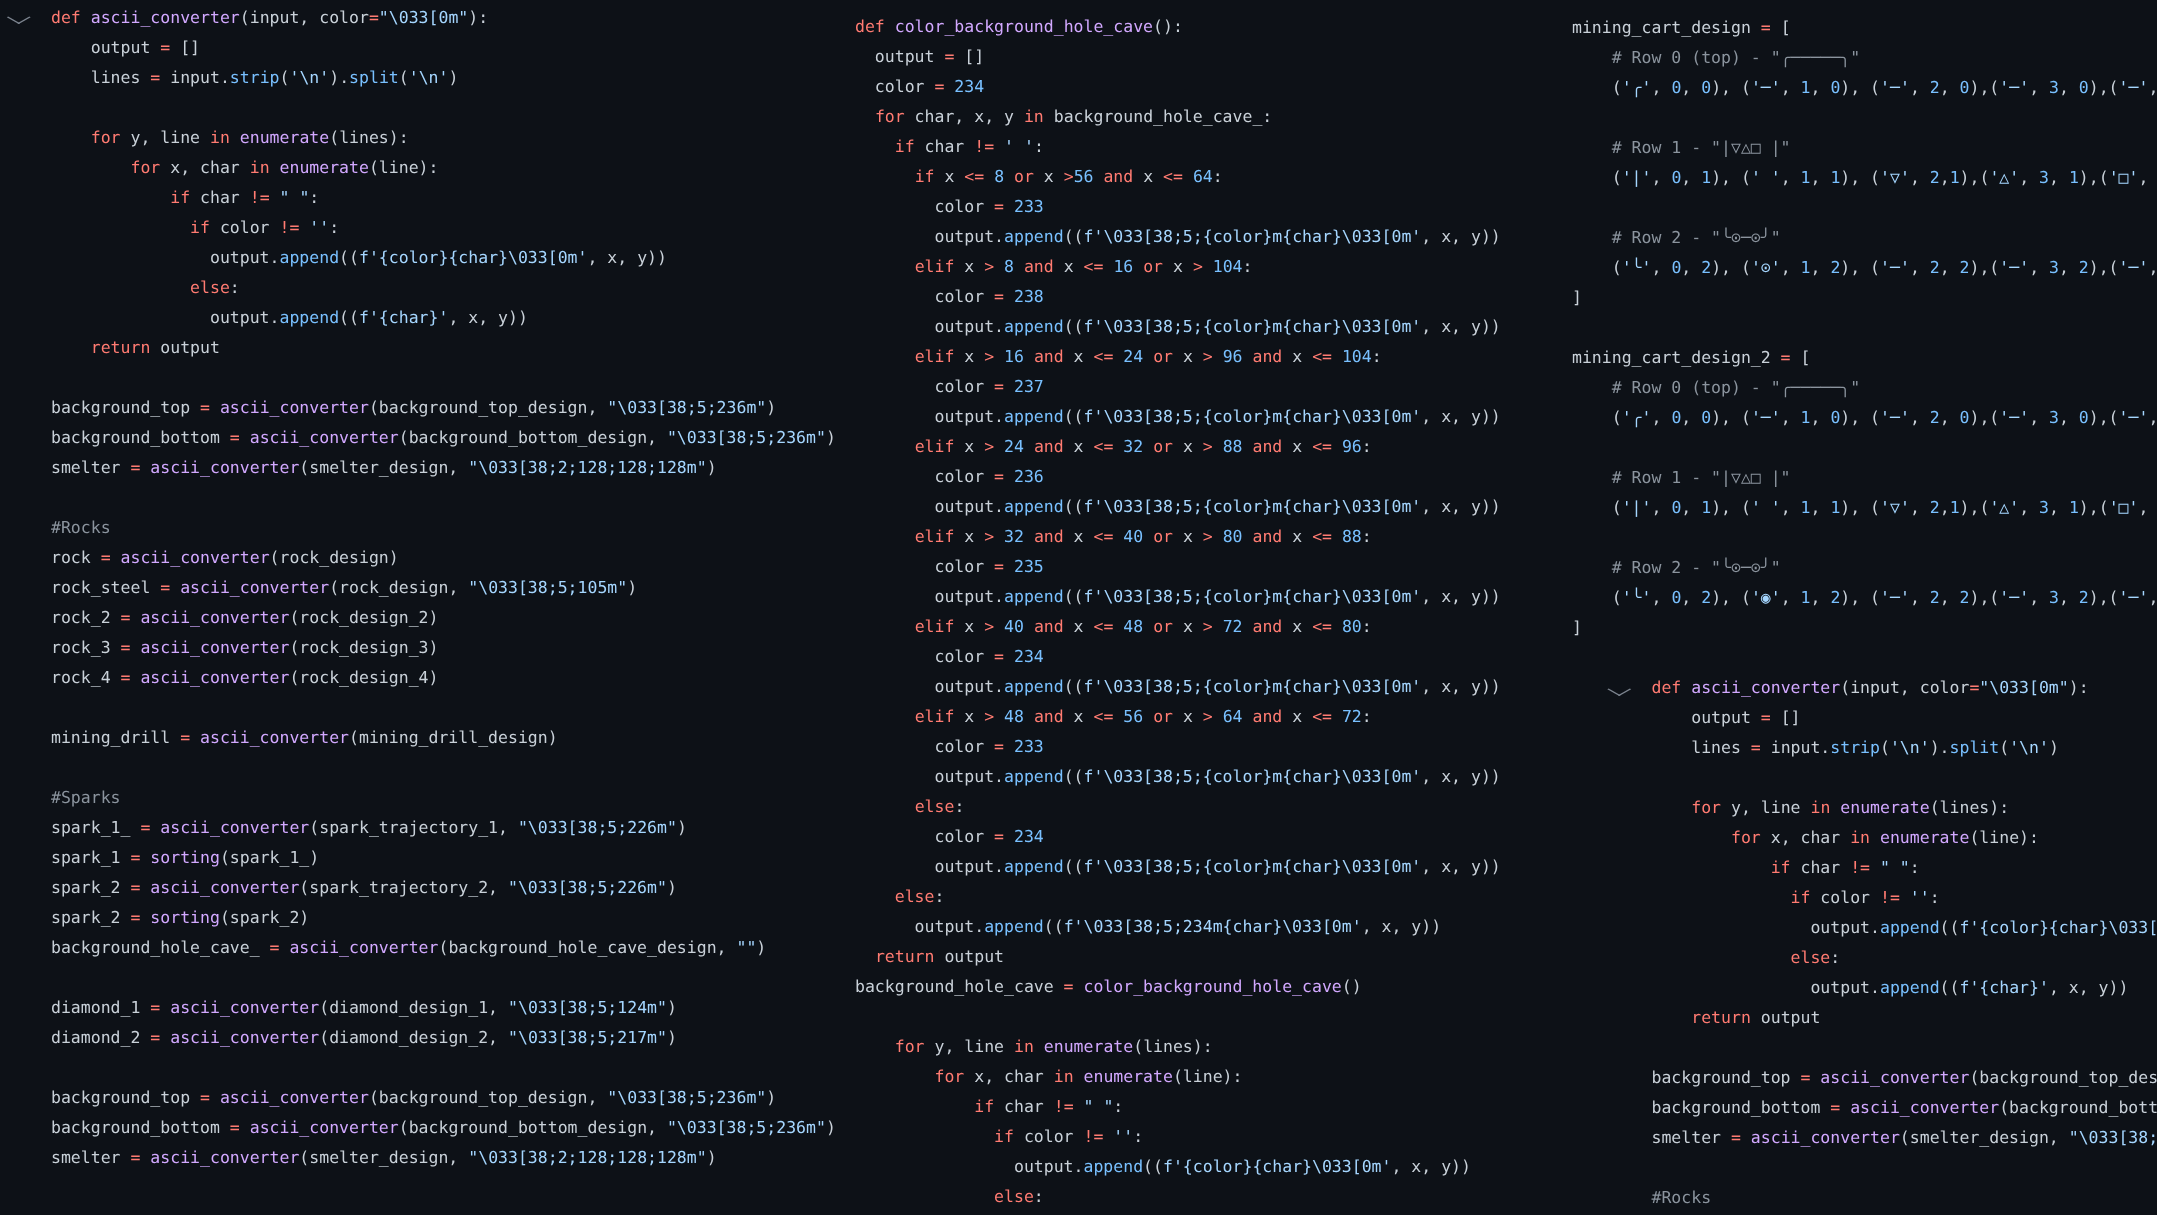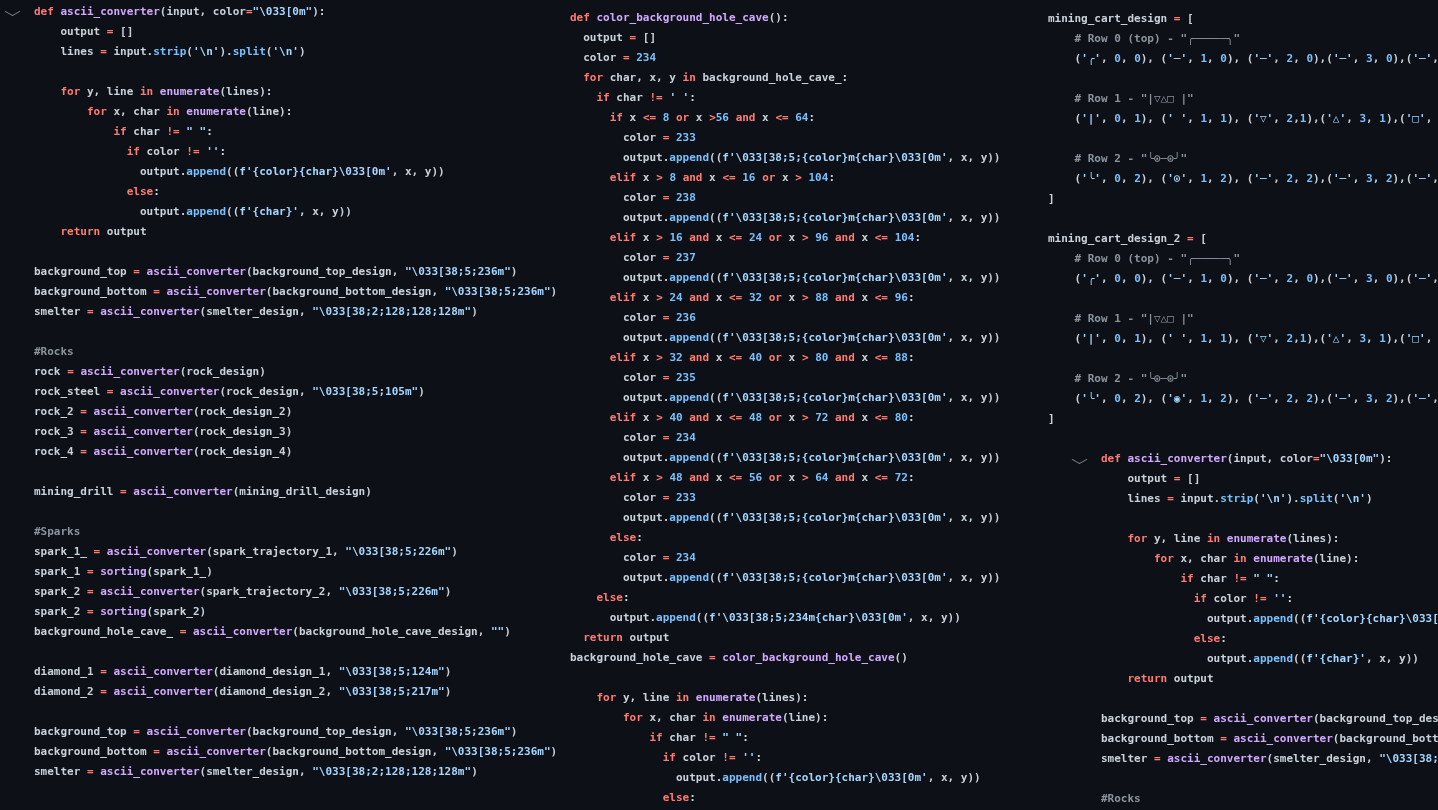--- a/index.html
+++ b/index.html
@@ -3,21 +3,21 @@
 <meta charset="utf-8">
 <style>
   html,body{margin:0;padding:0;}
   body{
     width:1438px;height:810px;overflow:hidden;
     background:#0d1117;
   }
   .canvas{
     position:relative;width:1438px;height:810px;overflow:hidden;
     font-family:"DejaVu Sans Mono",monospace;
-    font-size:11px;font-weight:700;
+    font-size:11px;font-weight:400;
   }
   .code-col{position:absolute;white-space:pre;}
   .line{height:20px;line-height:20px;white-space:pre;}
   .tok-k{color:var(--c-keyword);}
   .tok-f{color:var(--c-function);}
   .tok-b{color:var(--c-builtin);}
   .tok-s{color:var(--c-string);}
   .tok-c{color:var(--c-comment);}
   .tok-p{color:var(--c-plain);}
   .chevron{

